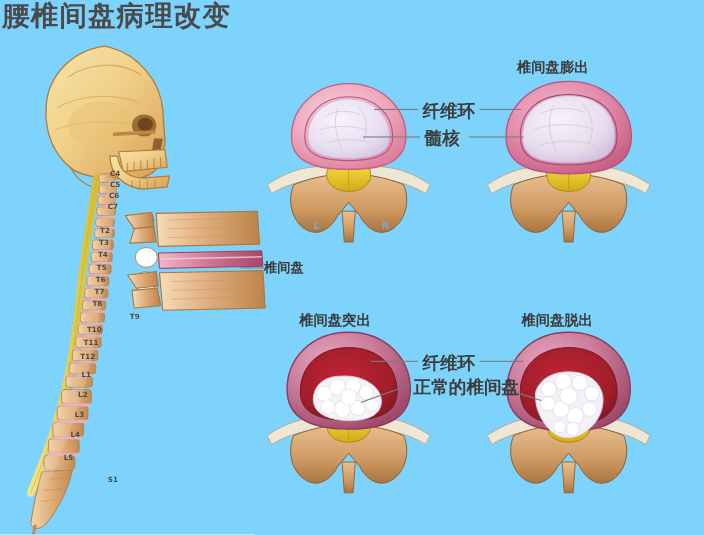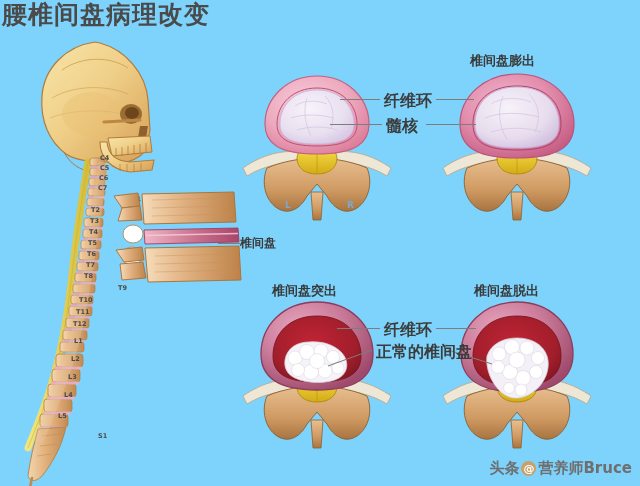--- a/index.html
+++ b/index.html
@@ -518,17 +518,14 @@
   <div class="leader" style="left:436px;top:328px;width:40px;"></div>
 
   <div class="nolayout" style="left:320px;top:330px;width:180px;height:40px;">
     <svg width="180" height="40" viewBox="0 0 180 40">
       <line x1="8" y1="36" x2="52" y2="20" stroke="#7d7d7d" stroke-width="1"></line>
       <line x1="128" y1="20" x2="172" y2="34" stroke="#7d7d7d" stroke-width="1"></line>
     </svg>
   </div>
   <span class="lbl callout" style="left:376px;top:342px;">正常的椎间盘</span>
 
-  <div class="watermark-bottom">
-    <span>头条</span><span class="wm-at">@</span><span>营养师Bruce</span>
-  </div>
 
 </div>
 
 </body></html>

